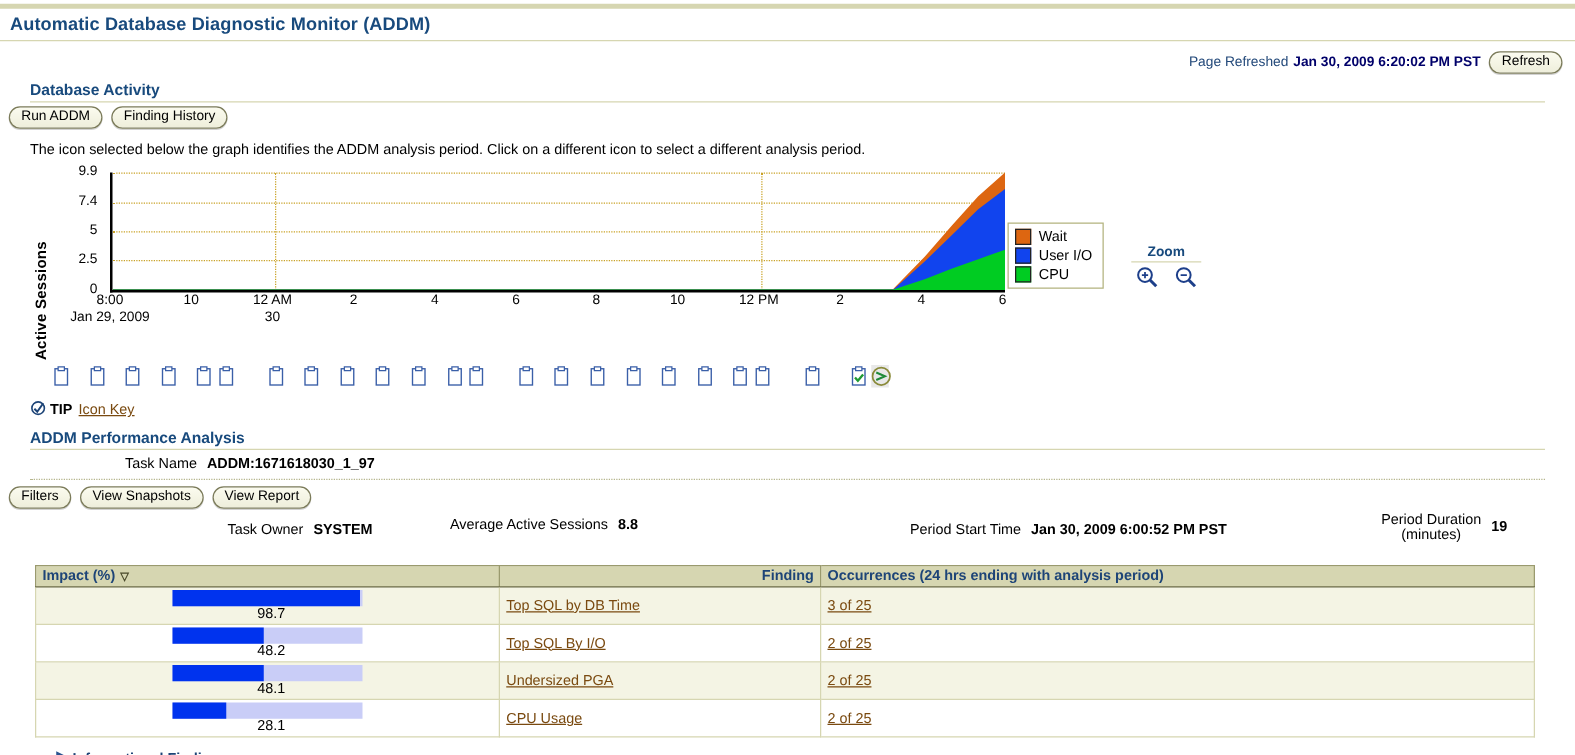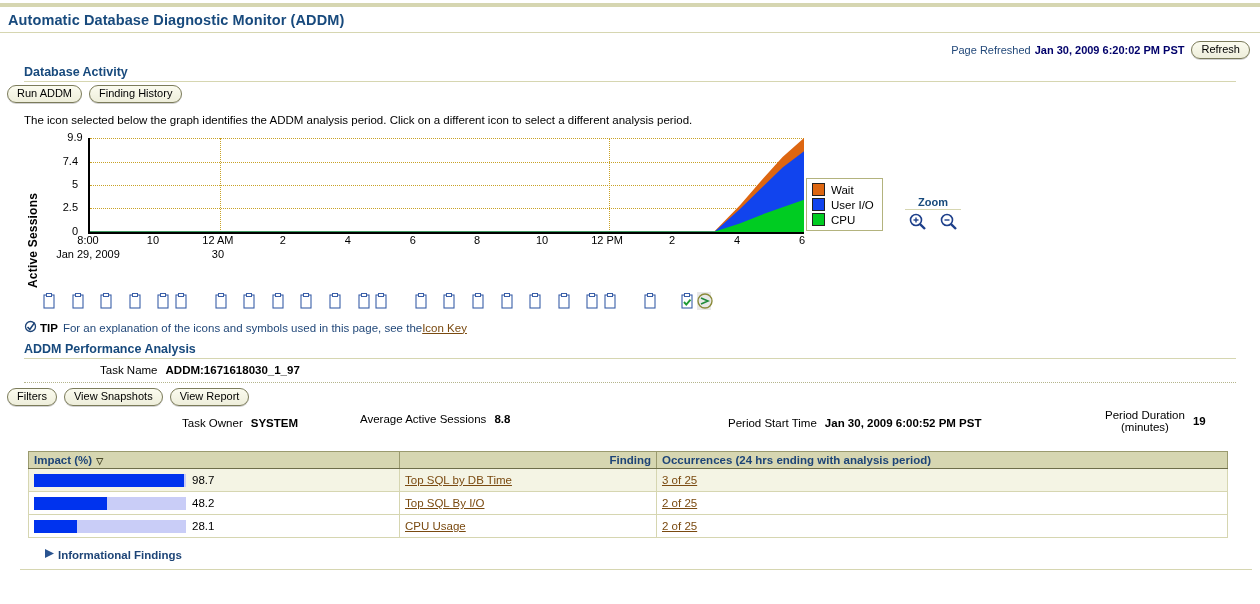--- a/index.html
+++ b/index.html
@@ -115,21 +115,21 @@
     border-left:1px solid #d6d6b1;
     border-right:1px solid #d6d6b1;
     border-bottom:1px solid #d6d6b1;
     padding:2px 5px;
     font-size:11.5px;
     height:18px;
     vertical-align:middle;
   }
   tr.odd td{background:#f4f4e4;}
   tr.even td{background:#ffffff;}
-  .bar-cell{display:flex;align-items:center;}
+  .bar-cell{display:flex;align-items:center;flex-direction:column;}
   .bar-track{width:152px;height:13px;background:#c9cdf7;}
   .bar-fill{height:13px;background:#0033ee;}
   .bar-val{margin-left:6px;font-size:11.5px;color:#000;}
   .sort-caret{display:inline-block;margin-left:4px;color:#4a4a2c;font-size:9px;}
   .info-findings{
     display:flex;align-items:center;
     margin:10px 0 0 44px;
     color:#1d4477;font-size:11.5px;font-weight:bold;
   }
   .bottom-rule{height:1px;background:#d6d6b1;width:1232px;margin:8px 0 0 20px;}
@@ -156,21 +156,21 @@
 <div class="actions-row">
   <span class="btn">Run ADDM</span>
   <span class="btn">Finding History</span>
 </div>
 
 <div class="intro-text">The icon selected below the graph identifies the ADDM analysis period. Click on a different icon to select a different analysis period.</div>
 
 <div class="chart-wrap">
   <div class="ylabel">Active Sessions</div>
   <div id="ytick-host">
-      <div class="ytick" style="left: 60px; top: -7px; text-align: center;">9.9</div>
+      <div class="ytick" style="left: 48px; top: -7px;">9.9</div>
       <div class="ytick" style="left: 48px; top: 16.7374px;">7.4</div>
       <div class="ytick" style="left: 48px; top: 39.5253px;">5</div>
       <div class="ytick" style="left: 48px; top: 63.2626px;">2.5</div>
       <div class="ytick" style="left: 48px; top: 87px;">0</div>
     </div>
   <div class="plot" id="plot">
     <div id="grid-host">
         <div class="gline" style="top: 0px;"></div>
         <div class="gline" style="top: 23.7374px;"></div>
         <div class="gline" style="top: 46.5253px;"></div>
@@ -340,21 +340,20 @@
   </div>
 
 <div class="tip-row">
   <span>
     <svg width="13" height="13" viewBox="0 0 13 13">
         <circle cx="6.5" cy="6.5" r="5" fill="none" stroke="#1d4477" stroke-width="1.3"></circle>
         <path d="M3.5 7 L5.8 9.4 L10.6 2.6" fill="none" stroke="#1d4477" stroke-width="1.6"></path>
       </svg>
   </span>
   <span class="tip-word">TIP</span>
-  <span>For an explanation of the icons and symbols used in this page, see the</span>
   <span class="lnk" style="margin-left:0;">Icon Key</span>
 </div>
 
 <div class="section-head" style="margin-top:3px;">ADDM Performance Analysis</div>
 <div class="section-rule"></div>
 
 <div class="prop" style="margin:5px 0 0 100px;">
   <span class="prop-label">Task Name</span>
   <span class="prop-value">ADDM:1671618030_1_97</span>
 </div>
@@ -417,20 +416,32 @@
           <div class="bar-cell">
             <div class="bar-track">
               <div class="bar-fill" style="width: 48%;"></div>
             </div>
             <span class="bar-val">48.2</span>
           </div>
         </td>
         <td><span class="lnk">Top SQL By I/O</span></td>
         <td><span class="lnk">2 of 25</span></td>
       </tr>
+      <tr class="odd">
+        <td>
+          <div class="bar-cell">
+            <div class="bar-track">
+              <div class="bar-fill" style="width: 48%;"></div>
+            </div>
+            <span class="bar-val">48.1</span>
+          </div>
+        </td>
+        <td><span class="lnk">Undersized PGA</span></td>
+        <td><span class="lnk">2 of 25</span></td>
+      </tr>
       <tr class="even">
         <td>
           <div class="bar-cell">
             <div class="bar-track">
               <div class="bar-fill" style="width: 28%;"></div>
             </div>
             <span class="bar-val">28.1</span>
           </div>
         </td>
         <td><span class="lnk">CPU Usage</span></td>

